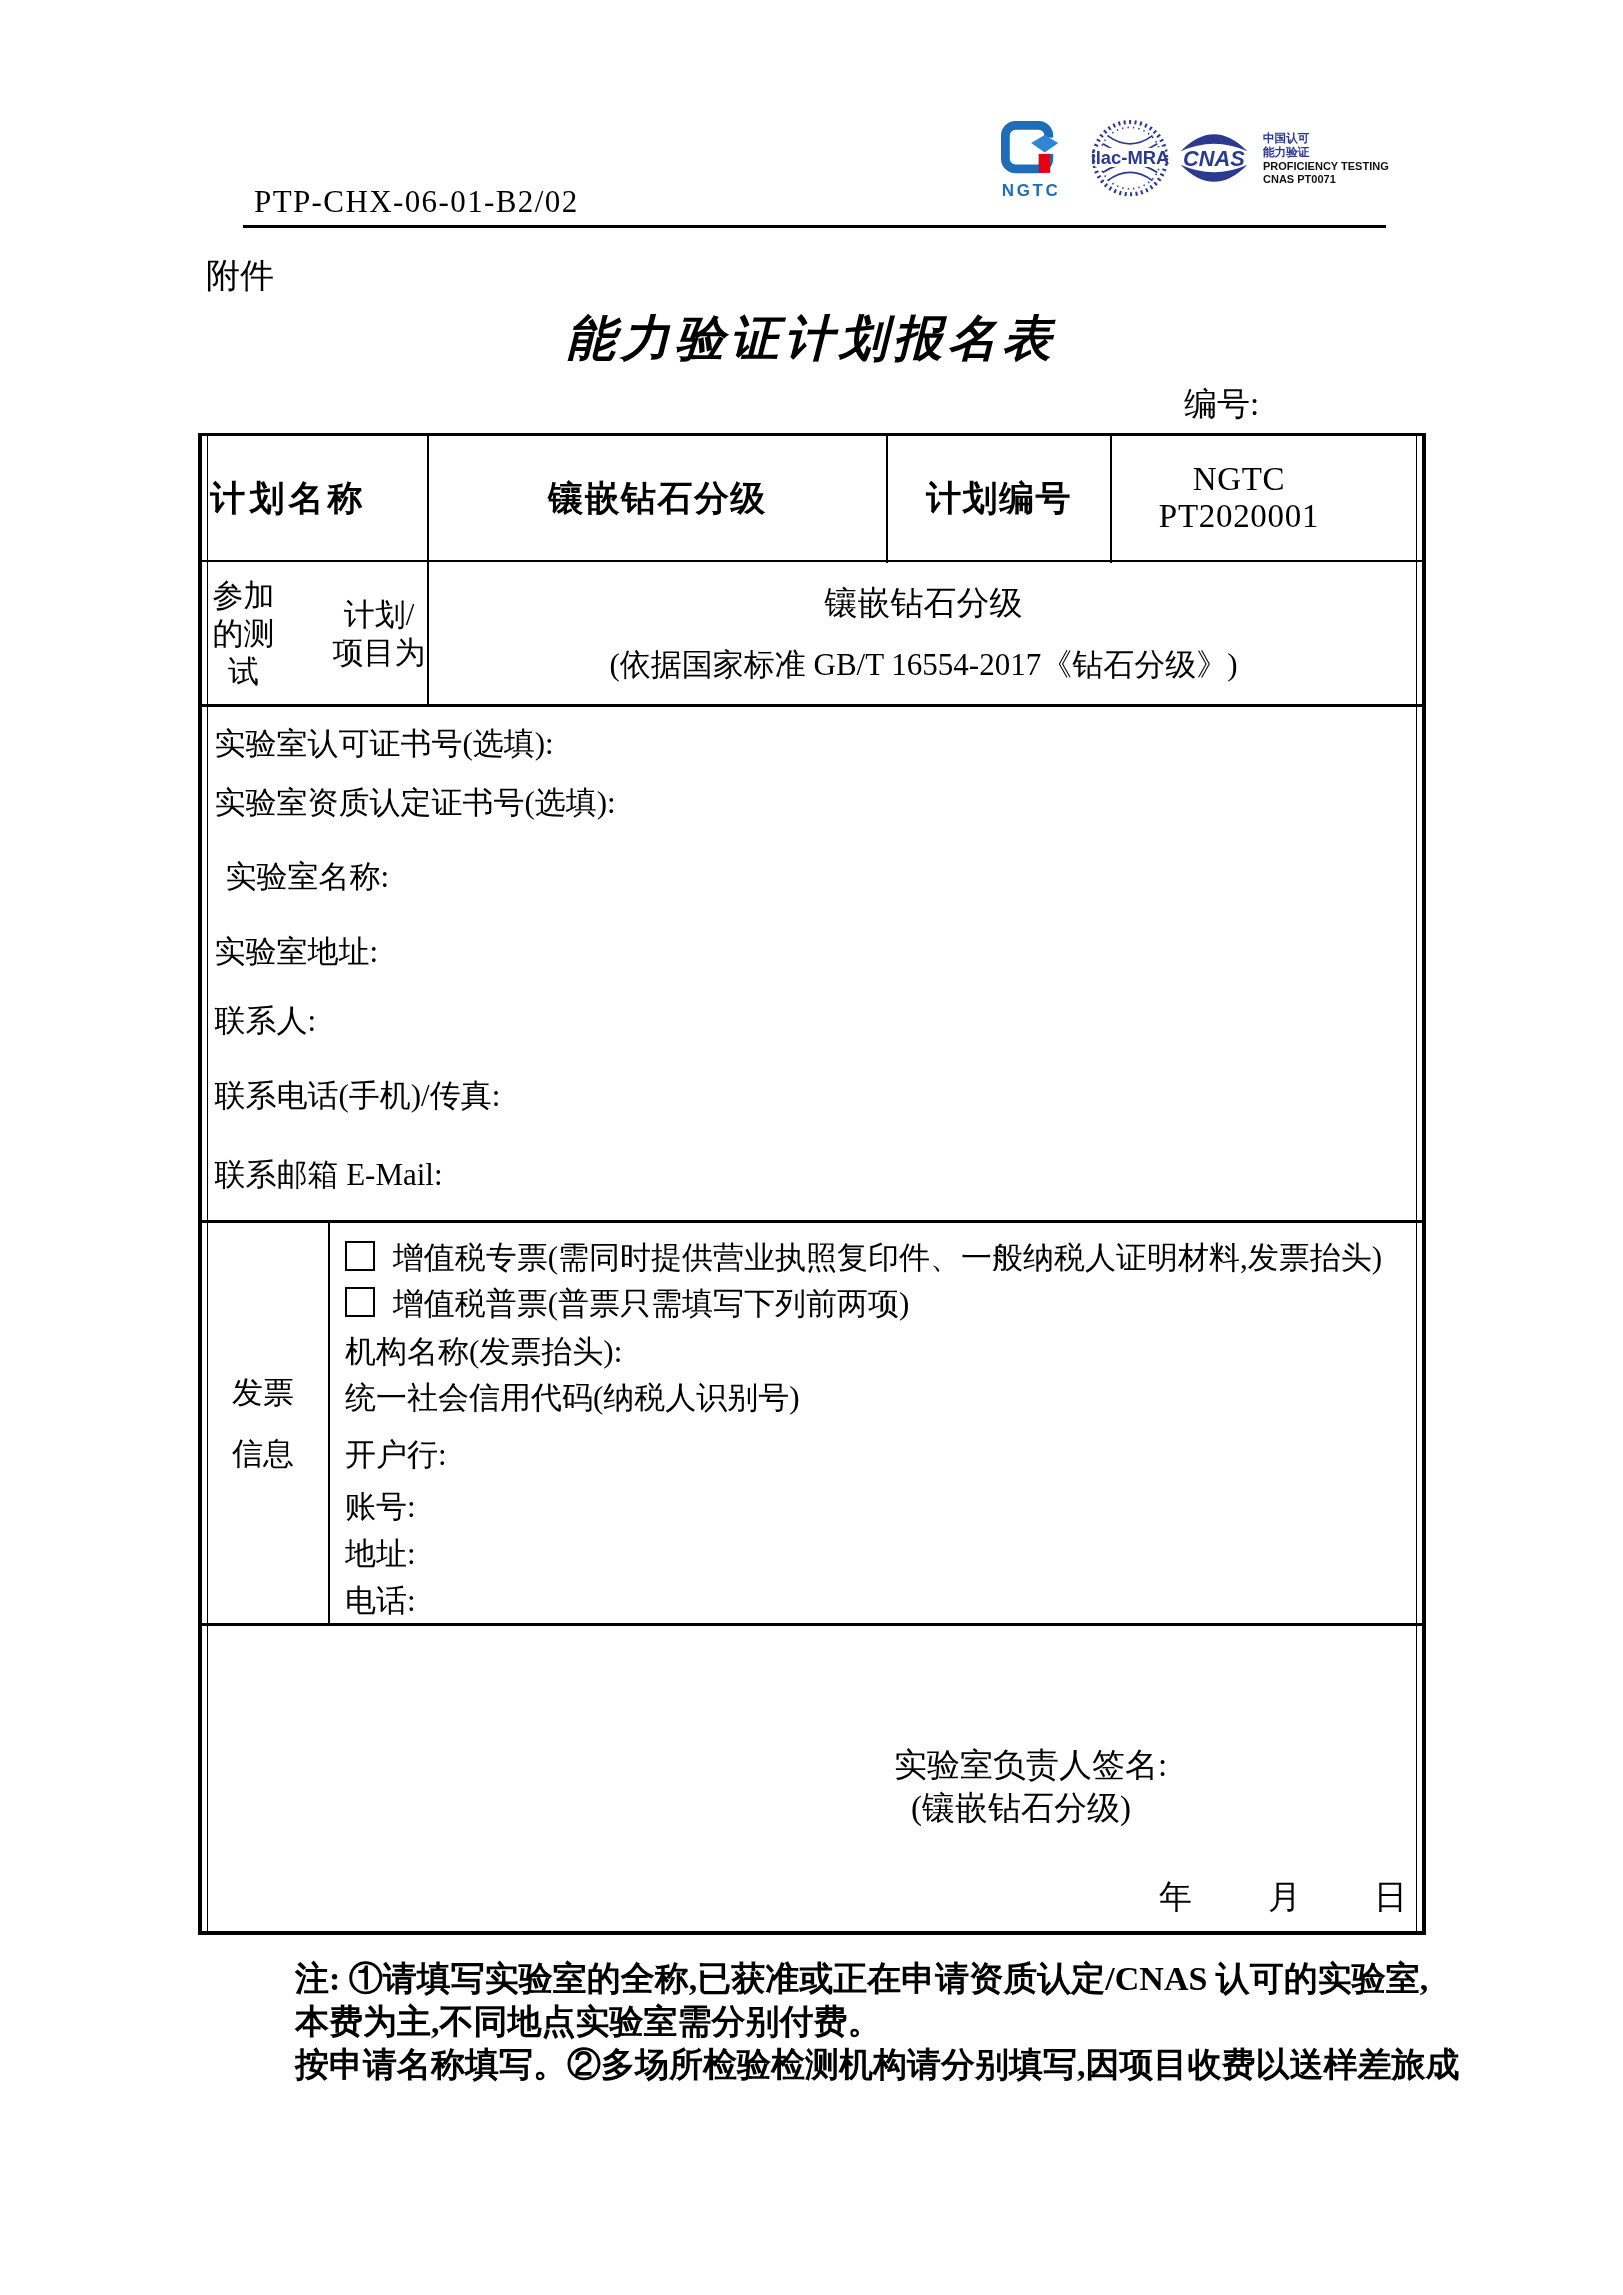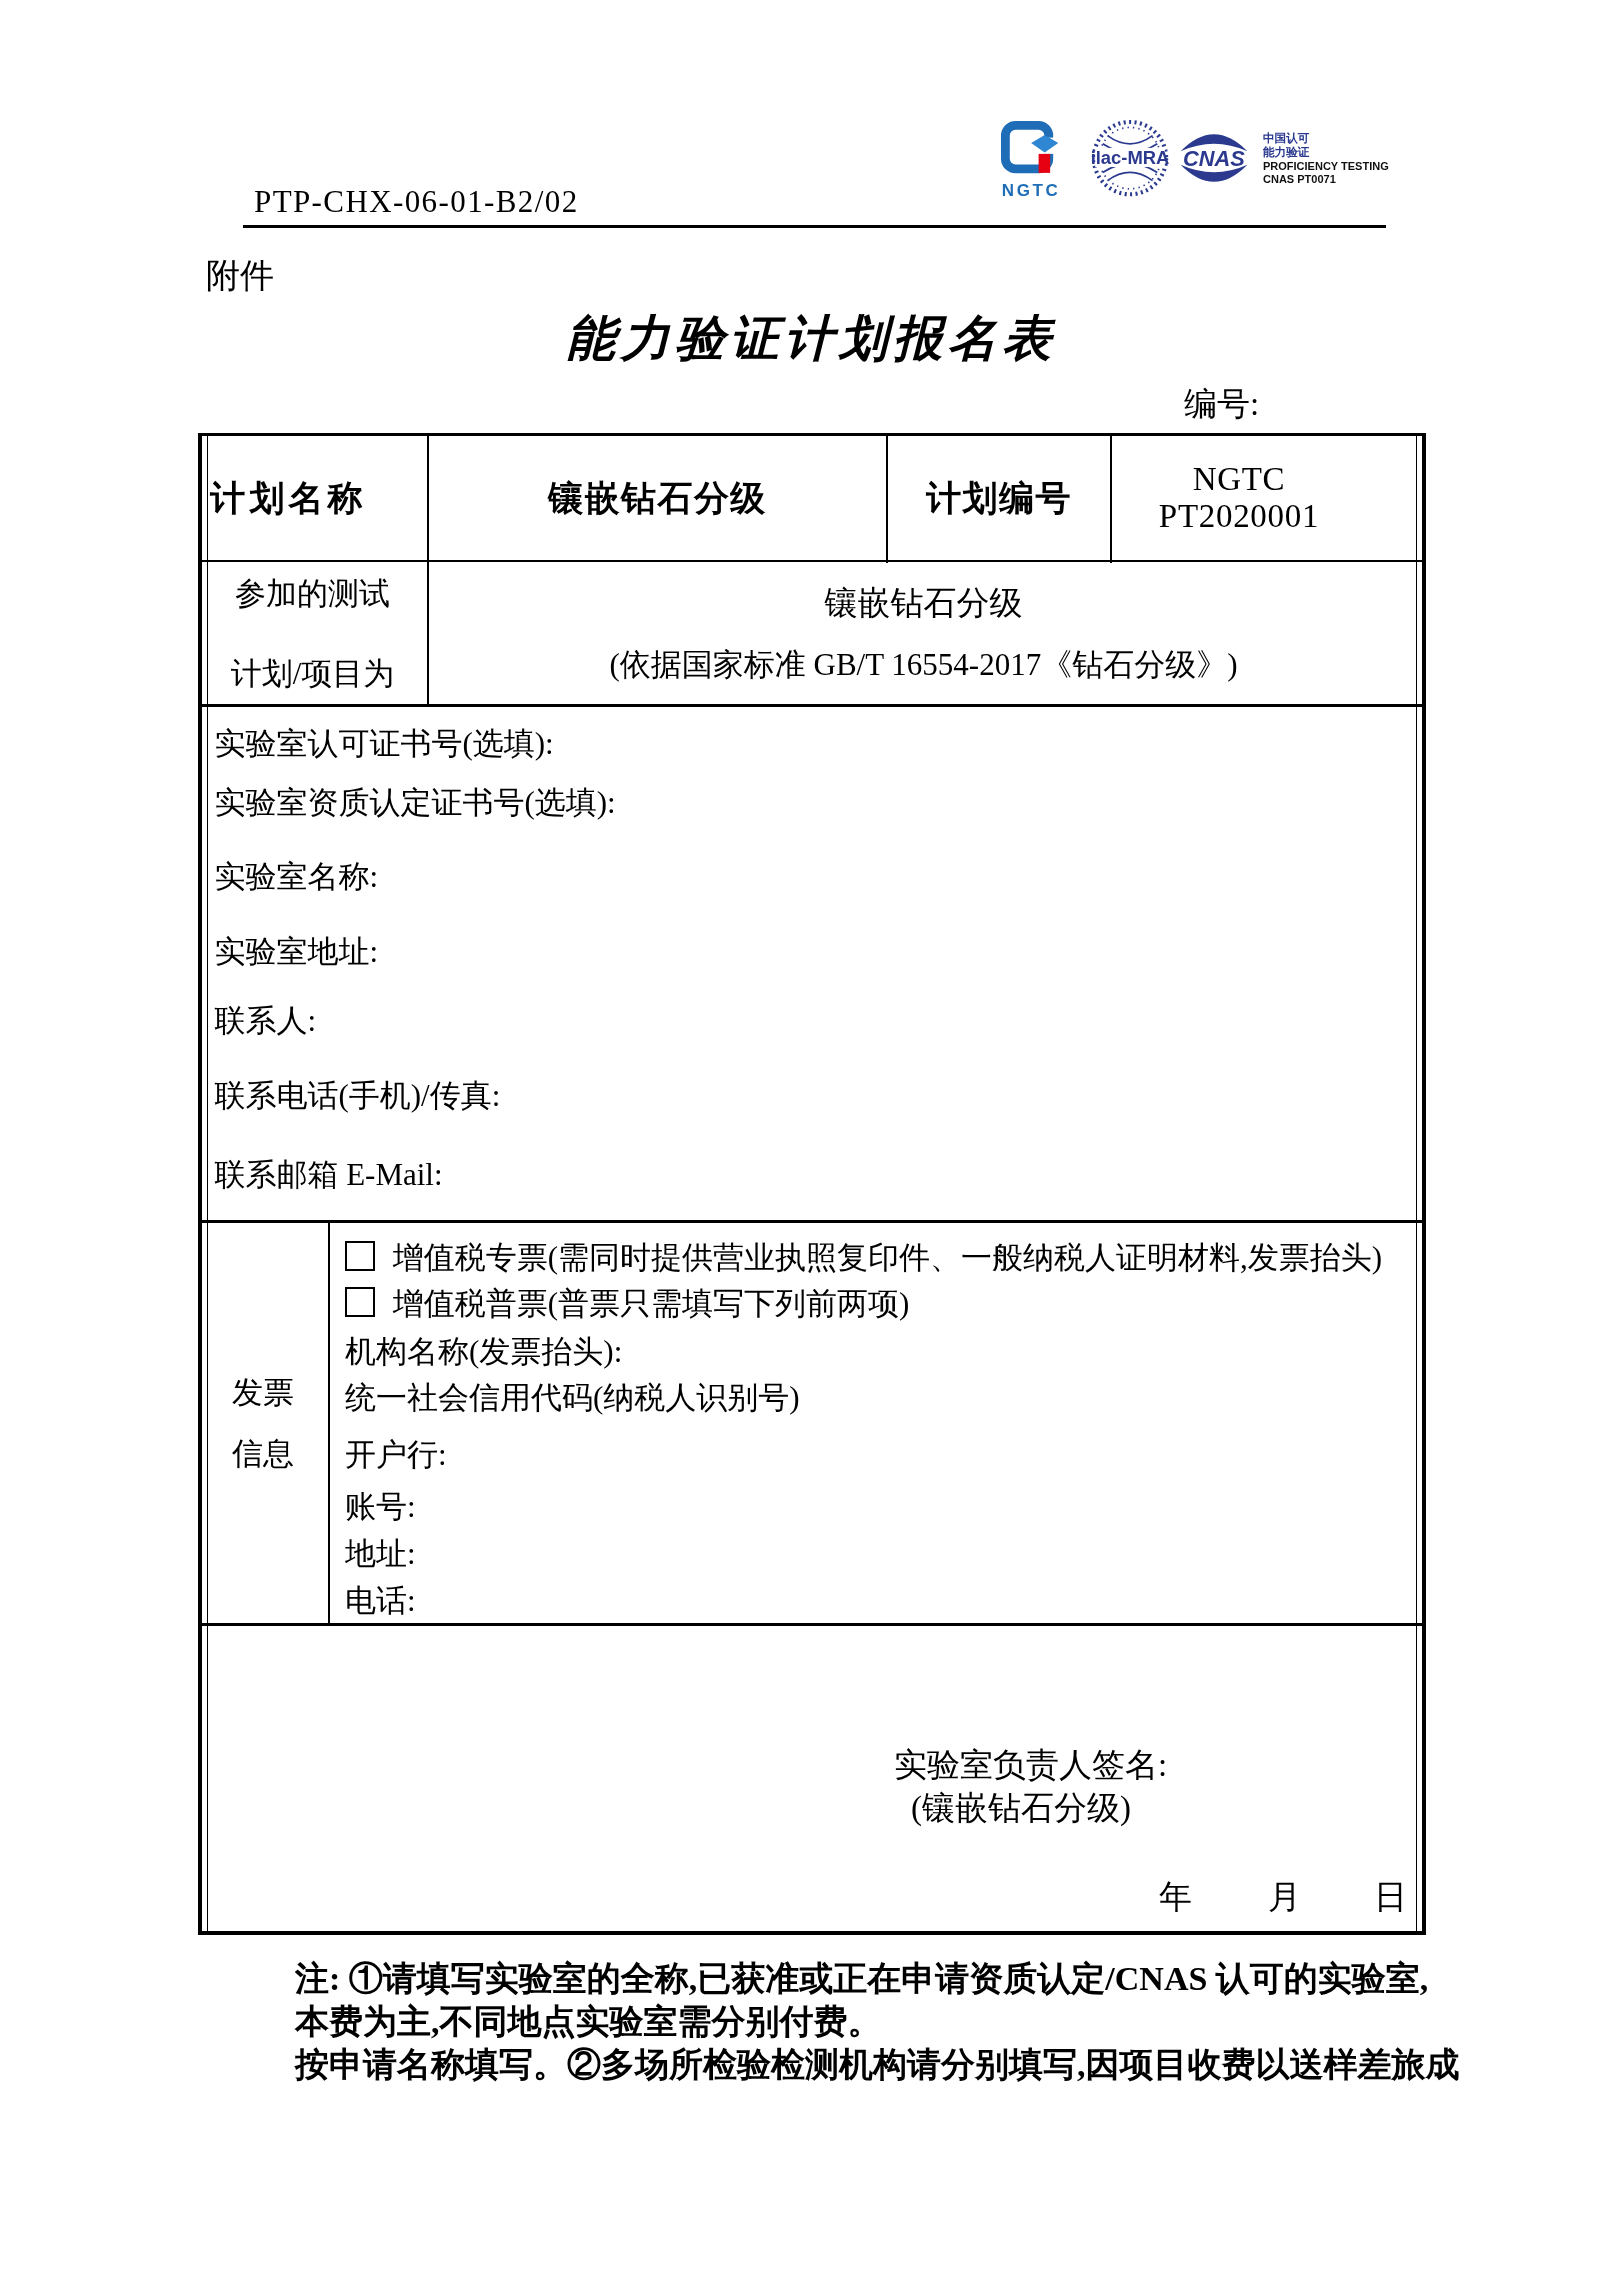--- a/index.html
+++ b/index.html
@@ -97,32 +97,32 @@
     <div class="line" style="left:229px;top:0;width:2px;height:273px;"></div>
     <div class="line" style="left:688px;top:0;width:2px;height:130px;"></div>
     <div class="line" style="left:912px;top:0;width:2px;height:130px;"></div>
     <div class="line" style="left:130px;top:787px;width:2px;height:405px;"></div>
 
     <div class="cell bold" style="left:0;top:0;width:181px;height:130px;font-size:35px;letter-spacing:4.1px;">计划名称</div>
     <div class="cell bold" style="left:231px;top:0;width:457px;height:130px;font-size:35px;letter-spacing:1.4px;">镶嵌钻石分级</div>
     <div class="cell bold" style="left:690px;top:0;width:222px;height:130px;font-size:35px;letter-spacing:1.4px;">计划编号</div>
     <div class="cell" style="left:914px;top:0;width:254px;height:130px;font-size:33px;letter-spacing:0.7px;">NGTC PT2020001</div>
 
-    <div class="cell" style="left:0;top:130px;width:229px;height:141px;flex-direction:column;gap:42px;">
+    <div class="cell" style="left:0;top:130px;width:229px;height:141px;flex-direction:row;gap:42px;">
       <div class="fs45">参加的测试</div>
       <div class="fs45">计划/项目为</div>
     </div>
     <div class="cell" style="left:231px;top:130px;width:989px;height:141px;flex-direction:column;gap:23px;">
       <div class="fs48">镶嵌钻石分级</div>
       <div class="fs45">(依据国家标准 GB/T 16554-2017《钻石分级》)</div>
     </div>
 
     <div class="lab-line" style="top:292px;">实验室认可证书号(选填):</div>
     <div class="lab-line" style="top:351px;">实验室资质认定证书号(选填):</div>
-    <div class="lab-line" style="top:425px;">实验室名称:</div>
+    <div class="lab-line" style="top:425px;margin-left:11px;">实验室名称:</div>
     <div class="lab-line" style="top:500px;">实验室地址:</div>
     <div class="lab-line" style="top:569px;">联系人:</div>
     <div class="lab-line" style="top:644px;">联系电话(手机)/传真:</div>
     <div class="lab-line" style="top:723px;">联系邮箱 E-Mail:</div>
 
     <div class="cell" style="left:0;top:790px;width:130px;height:400px;flex-direction:column;gap:23px;">
       <div class="fs45">发票</div>
       <div class="fs45">信息</div>
     </div>
     <div class="inv-line" style="top:806px;">

